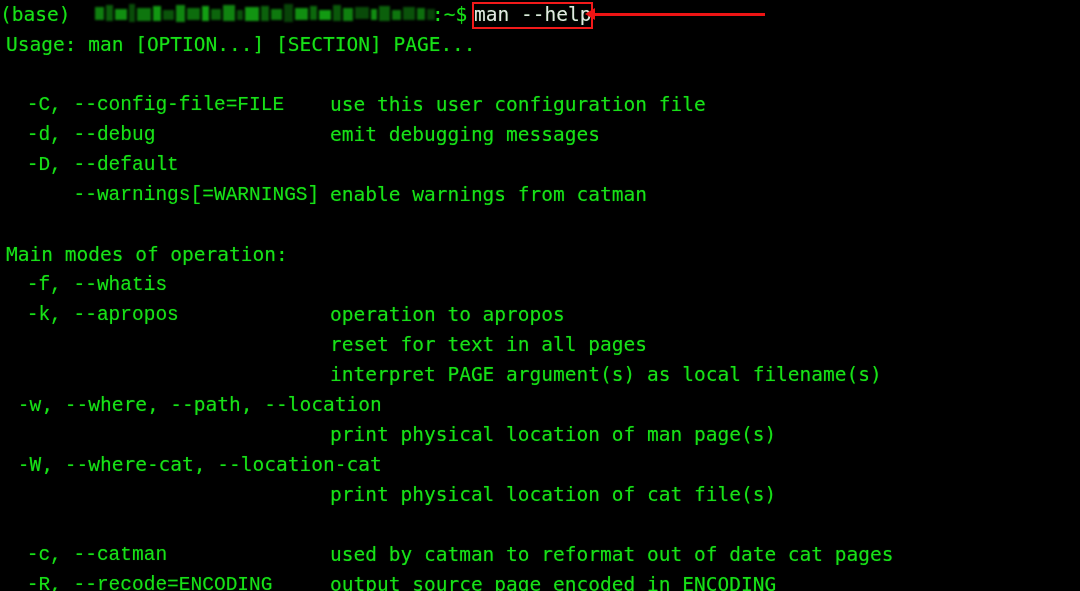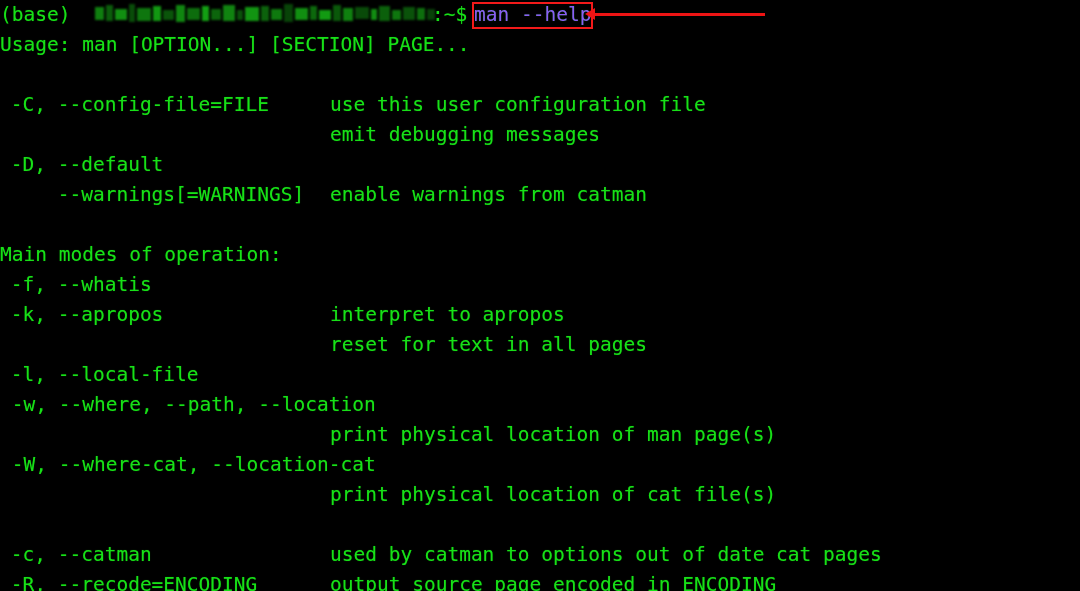--- a/index.html
+++ b/index.html
@@ -41,31 +41,32 @@
     text-shadow: 0 0 1px rgba(0, 190, 0, 0.55);
   }
 
   .line.blank {
     color: transparent;
   }
 
   
   .col-opt {
     position: absolute;
-    left: 4px;
-    top: 0;
+    left: 20px;
+    top: 0;
+    font-family: Liberation Mono, monospace;
   }
   .col-desc {
     position: absolute;
     left: 335px;
     top: 0;
   }
   .col-full {
     position: absolute;
-    left: 5px;
+    left: 11px;
     top: 0;
   }
 
   
   .prompt-line {
     position: relative;
     height: 30px;
     line-height: 30px;
     white-space: pre;
     font-size: 19.5px;
@@ -79,21 +80,21 @@
   }
   .prompt-tail {
     position: absolute;
     left: 437px;
     top: 0;
   }
   .prompt-cmd {
     position: absolute;
     left: 479px;
     top: 0;
-    color: #8b5cf6;
+    color: #e5e5e5;
   }
 
   
   .redaction {
     position: absolute;
     left: 100px;
     top: 3px;
     width: 340px;
     height: 24px;
     overflow: hidden;
@@ -182,35 +183,35 @@
       <span class="prompt-cmd">man --help</span>
     </div>
 
     <div class="line">
       <span class="col-full">Usage: man [OPTION...] [SECTION] PAGE...</span>
     </div>
 
     <div id="body-lines">
         <div class="line blank"> </div>
         <div class="line"><span class="col-opt"> -C, --config-file=FILE</span><span class="col-desc">use this user configuration file</span></div>
-        <div class="line"><span class="col-desc">emit debugging messages</span></div>
+        <div class="line"><span class="col-opt"> -d, --debug</span><span class="col-desc">emit debugging messages</span></div>
         <div class="line"><span class="col-opt"> -D, --default</span></div>
         <div class="line"><span class="col-opt">     --warnings[=WARNINGS]</span><span class="col-desc">enable warnings from catman</span></div>
         <div class="line blank"> </div>
         <div class="line"><span class="col-full">Main modes of operation:</span></div>
         <div class="line"><span class="col-opt"> -f, --whatis</span></div>
-        <div class="line"><span class="col-opt"> -k, --apropos</span><span class="col-desc">interpret to apropos</span></div>
+        <div class="line"><span class="col-opt"> -k, --apropos</span><span class="col-desc">operation to apropos</span></div>
         <div class="line"><span class="col-desc">reset for text in all pages</span></div>
-        <div class="line"><span class="col-opt"> -l, --local-file</span></div>
+        <div class="line"><span class="col-desc">interpret PAGE argument(s) as local filename(s)</span></div>
         <div class="line"><span class="col-full"> -w, --where, --path, --location</span></div>
         <div class="line"><span class="col-desc">print physical location of man page(s)</span></div>
         <div class="line"><span class="col-full"> -W, --where-cat, --location-cat</span></div>
         <div class="line"><span class="col-desc">print physical location of cat file(s)</span></div>
         <div class="line blank"> </div>
-        <div class="line"><span class="col-opt"> -c, --catman</span><span class="col-desc">used by catman to options out of date cat pages</span></div>
+        <div class="line"><span class="col-opt"> -c, --catman</span><span class="col-desc">used by catman to reformat out of date cat pages</span></div>
         <div class="line"><span class="col-opt"> -R, --recode=ENCODING</span><span class="col-desc">output source page encoded in ENCODING</span></div>
       </div>
   </div>
 
   <div class="annot-box"></div>
   <div class="annot-head"></div>
   <div class="annot-line"></div>
 </div>
 
 </body></html>

